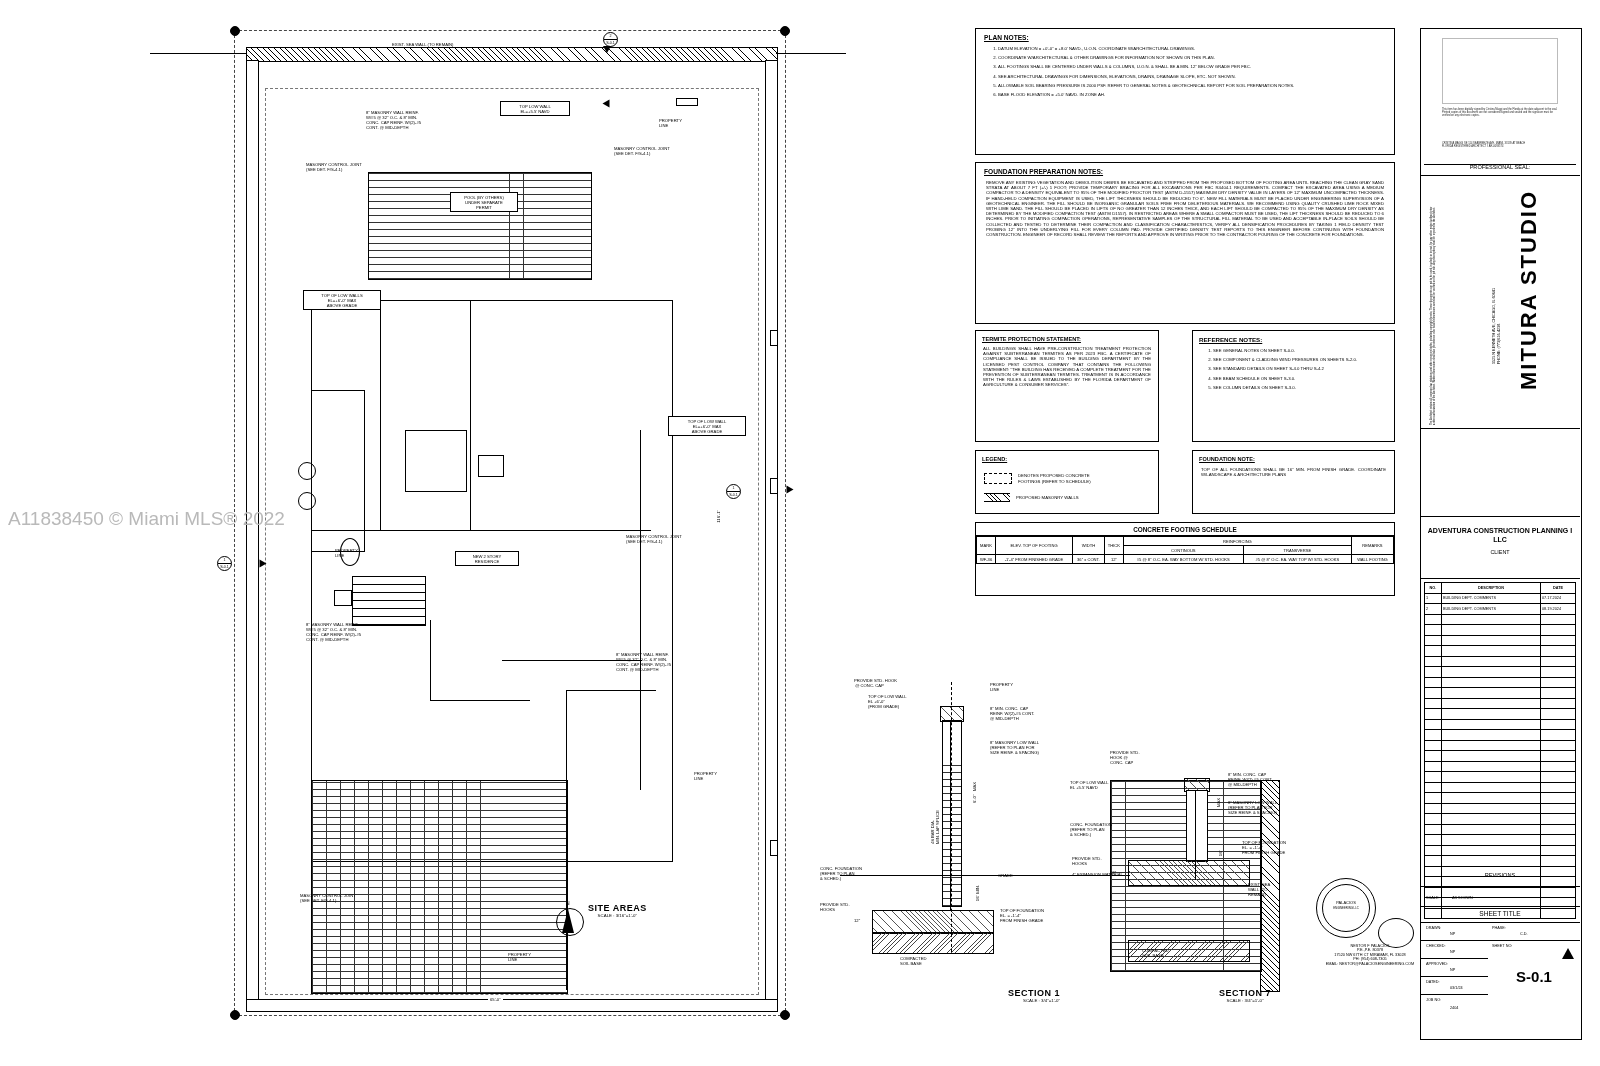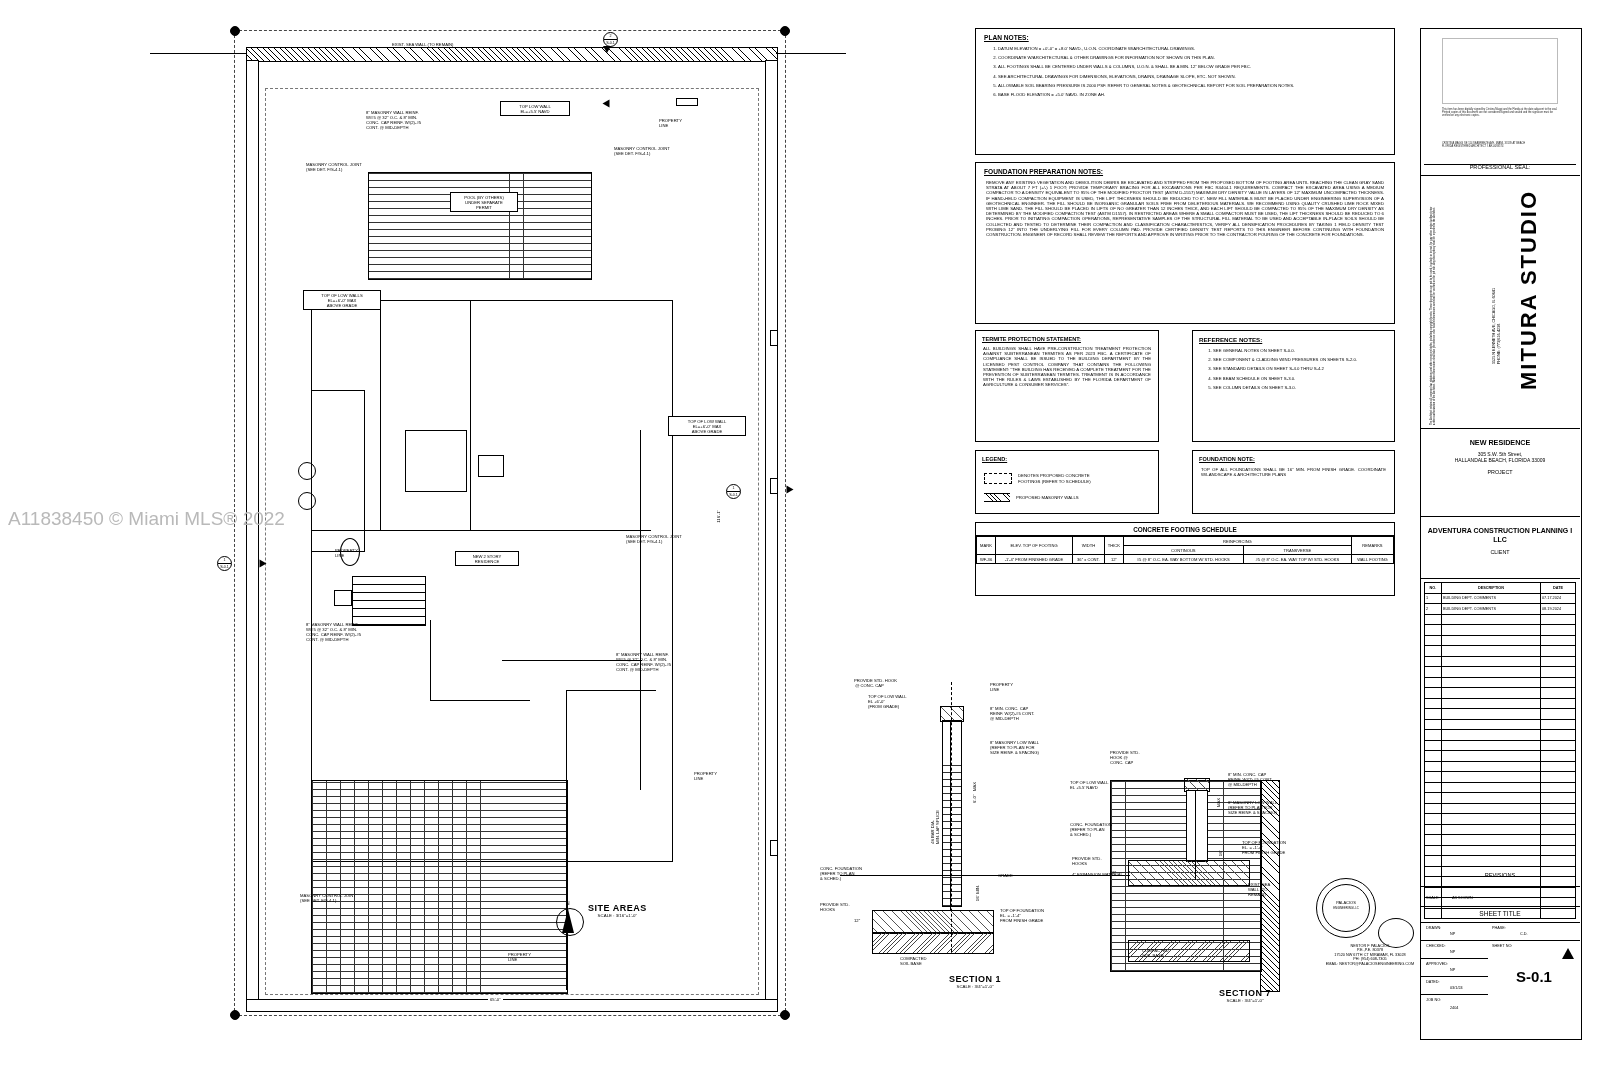--- a/index.html
+++ b/index.html
@@ -240,21 +240,21 @@
 &amp; SCHED.)</div>
     <div class="plainlbl" style="left:-20px;top:232px;">PROVIDE STD.
 HOOKS</div>
     <div class="plainlbl" style="left:160px;top:238px;">TOP OF FOUNDATION
 EL. = -1'-4"
 FROM FINISH GRADE</div>
     <div class="plainlbl" style="left:60px;top:286px;">COMPACTED
 SOIL BASE</div>
     <div class="plainlbl" style="left:14px;top:248px;">12"</div>
 
-    <div class="secttitle" style="left:50px;top:304px;width:170px;">
+    <div class="secttitle" style="left:50px;top:318px;width:170px;text-align:right;">
       <div class="t">SECTION 1</div>
       <div class="s">SCALE : 3/4"=1'-0"</div>
     </div>
   </div>
 
   <div class="abs" style="left:1080px;top:700px;width:330px;height:340px;">
     <div class="abs hatchbrick" style="left:30px;top:80px;width:150px;height:190px;border:1px solid #000;"></div>
     <div class="abs hatchdiag" style="left:180px;top:80px;width:18px;height:210px;border:1px solid #000;"></div>
     <div class="abs hatchconc" style="left:104px;top:78px;width:24px;height:12px;border:1px solid #000;"></div>
     <div class="abs" style="left:106px;top:90px;width:20px;height:70px;border:1px solid #000;background:#fff;"></div>
@@ -405,26 +405,20 @@
   <div class="abs" style="left:1420px;top:175px;width:160px;height:1px;background:#000;"></div>
 
   <div class="abs" style="left:1424px;top:180px;width:152px;height:245px;">
     <div class="abs vert" style="left:92px;top:10px;font-size:22px;font-weight:bold;letter-spacing:2px;">MITURA STUDIO</div>
     <div class="abs vert xtiny" style="left:68px;top:108px;white-space:pre-line;">3525 N KENNETH AVE, CHICAGO, IL 60641
 PHONE: (773)616-4238</div>
     <div class="abs vert" style="left:6px;top:20px;width:200px;font-size:2.6px;line-height:3.2px;">The Architect retains all common law statutory and other reserved rights, including copyright hereto. These documents are not to be used, in whole or in part, for any other project without prior written authorization of the Architect. Written dimensions shall take precedence over scaled dimensions and shall be verified on the job site. Any discrepancy shall be reported to the Architect.</div>
   </div>
   <div class="abs" style="left:1420px;top:428px;width:160px;height:1px;background:#000;"></div>
 
-  <div class="abs" style="left:1424px;top:432px;width:152px;height:84px;text-align:center;">
-    <div style="font-size:7.2px;font-weight:bold;margin-top:6px;line-height:9px;">NEW RESIDENCE</div>
-    <div style="font-size:5px;margin-top:4px;">305 S.W. 5th Street,</div>
-    <div style="font-size:5px;">HALLANDALE BEACH, FLORIDA 33009</div>
-    <div style="font-size:5.4px;margin-top:6px;">PROJECT</div>
-  </div>
   <div class="abs" style="left:1420px;top:516px;width:160px;height:1px;background:#000;"></div>
 
   <div class="abs" style="left:1424px;top:520px;width:152px;height:58px;text-align:center;">
     <div style="font-size:7px;font-weight:bold;margin-top:6px;line-height:9px;">ADVENTURA CONSTRUCTION PLANNING I LLC</div>
     <div style="font-size:5.4px;margin-top:5px;">CLIENT</div>
   </div>
   <div class="abs" style="left:1420px;top:578px;width:160px;height:1px;background:#000;"></div>
 
   <div class="abs" style="left:1424px;top:582px;width:152px;">
     <table class="rev">

